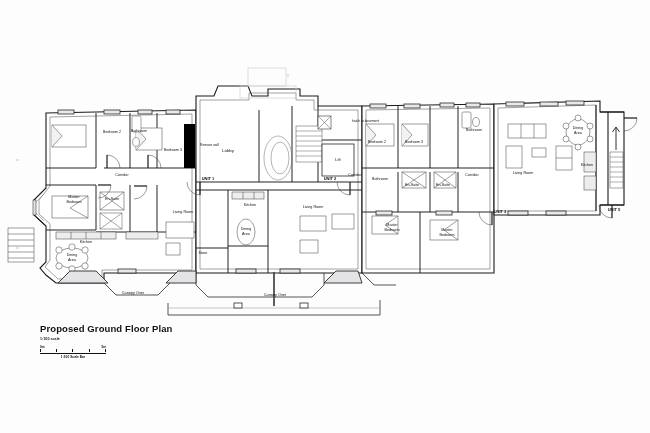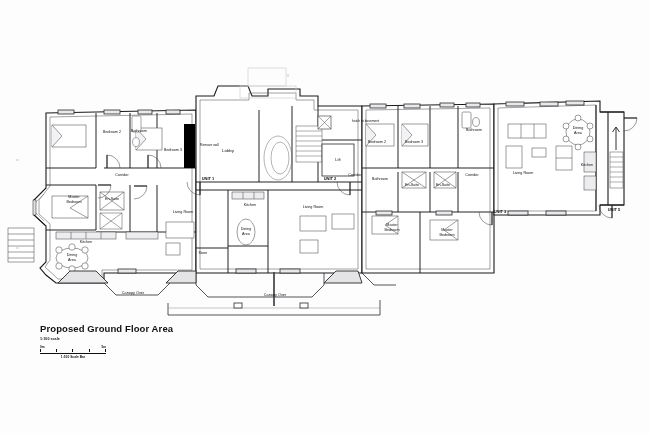--- a/index.html
+++ b/index.html
@@ -359,21 +359,21 @@
       <g font-size="4" font-weight="bold">
         <text x="208" y="180">UNIT 1</text>
         <text x="330" y="180">UNIT 2</text>
         <text x="500" y="213">UNIT 3</text>
         <text x="614" y="211">UNIT 5</text>
       </g>
     </g>
   </svg>
 
   <div id="title-block" class="tb">
-    <div class="tb-title">Proposed Ground Floor Area</div>
+    <div class="tb-title">Proposed Ground Floor Plan</div>
     <div class="tb-scale">1:100 scale</div>
     <div class="sbar">
       <div class="sbar-nums">
         <span>0m</span>
         <span>5m</span>
       </div>
       <div class="sbar-ticks">
         <i style="left:0"></i>
           <i style="left:16px"></i>
           <i style="left:32px"></i>

